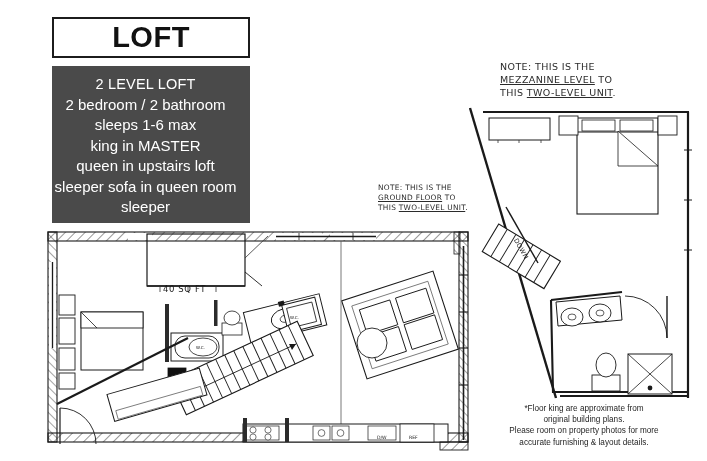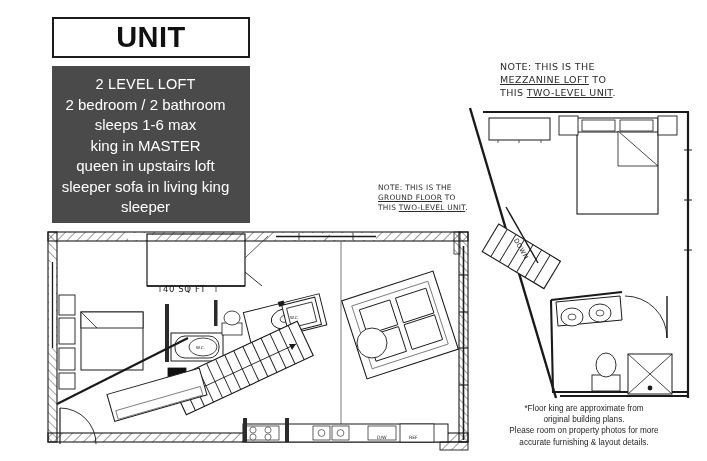--- a/index.html
+++ b/index.html
@@ -162,36 +162,36 @@
     top: 315px;
     font-size: 4px;
   }
 </style>
 </head>
 <body>
 
 <div id="page">
 
   <div id="title-plate">
-    <span class="title-text">UNIT</span>
+    <span class="title-text">LOFT</span>
   </div>
 
   <div id="info-panel">
     <div class="info-line lead">2 LEVEL LOFT</div>
     <div class="info-line">2 bedroom / 2 bathroom</div>
     <div class="info-line">sleeps 1-6 max</div>
     <div class="info-line">king in MASTER</div>
     <div class="info-line">queen in upstairs loft</div>
-    <div class="info-line">sleeper sofa in living king</div>
+    <div class="info-line">sleeper sofa in queen room</div>
     <div class="info-line">sleeper</div>
   </div>
 
   <div class="note" id="note-mezzanine">
     <div>NOTE: THIS IS THE</div>
-    <div><span class="u">MEZZANINE LOFT</span><span> TO</span></div>
+    <div><span class="u">MEZZANINE LEVEL</span><span> TO</span></div>
     <div><span>THIS </span><span class="u">TWO-LEVEL UNIT</span><span>.</span></div>
   </div>
 
   <div class="note" id="note-ground">
     <div>NOTE: THIS IS THE</div>
     <div><span class="u">GROUND FLOOR</span><span> TO</span></div>
     <div><span>THIS </span><span class="u">TWO-LEVEL UNIT</span><span>.</span></div>
   </div>
 
   <svg id="plan-svg" viewBox="0 0 707 461">

